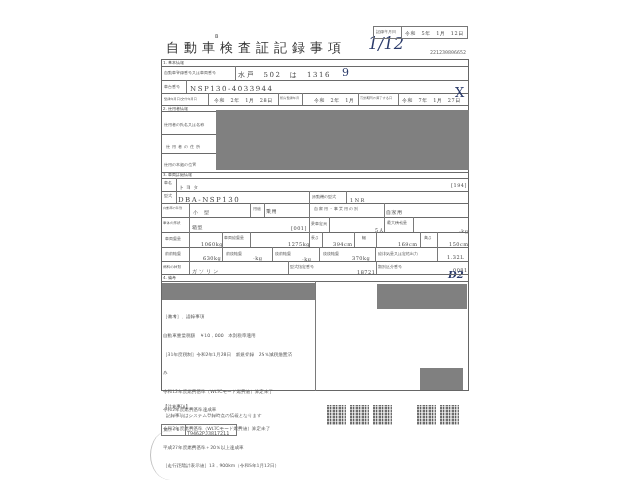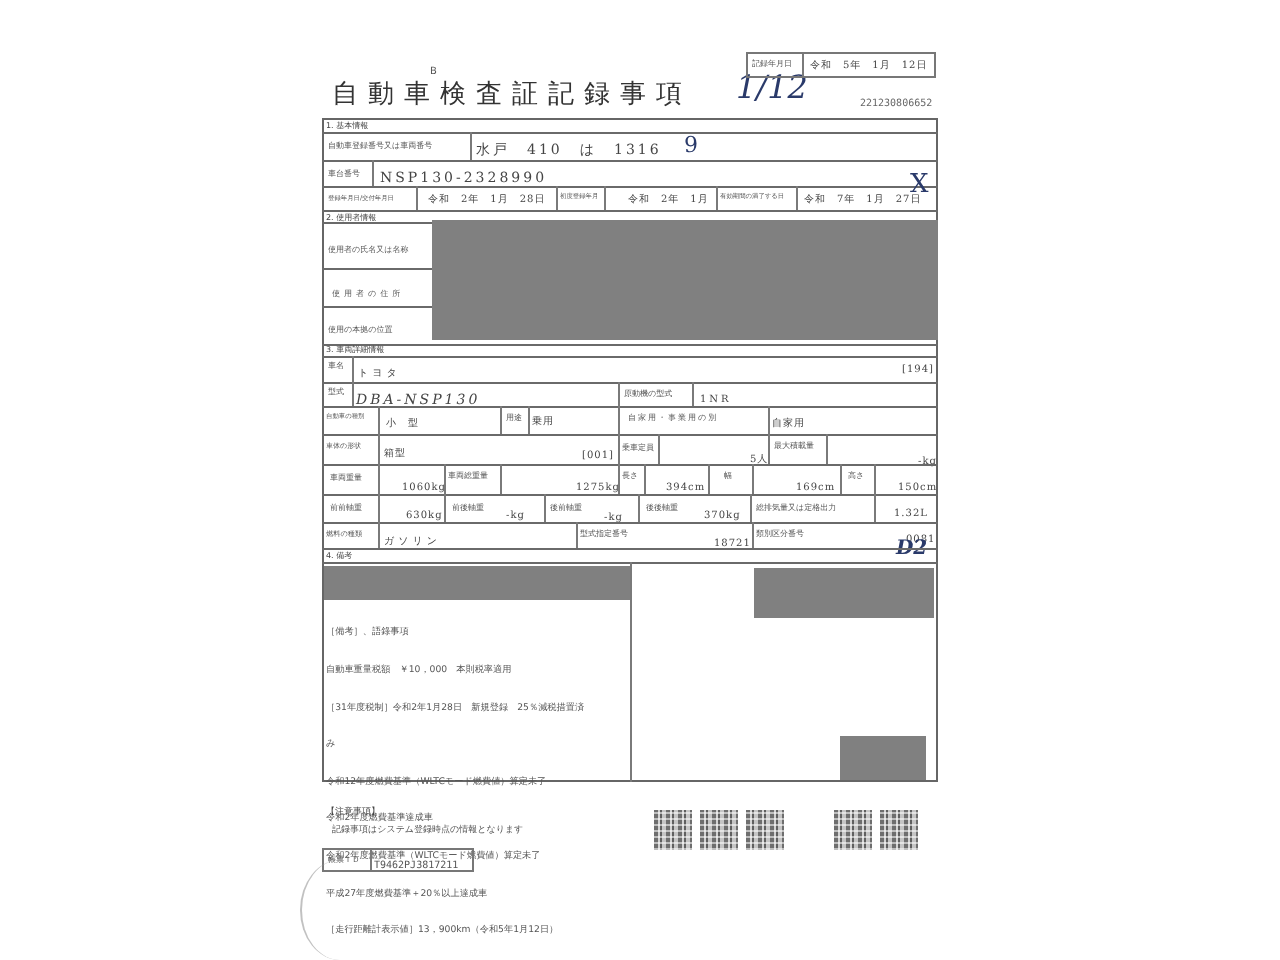--- a/index.html
+++ b/index.html
@@ -41,26 +41,26 @@
   <span class="t lbl" style="left:376px;top:30px;">記録年月日</span>
   <span class="t valsm" style="left:405px;top:31px;">令和　5年　1月　12日</span>
   <span class="t" style="left:430px;top:50px;font-size:5px;color:#666;font-family:'DejaVu Sans Mono',monospace;">221230806652</span>
 
   <div class="abs" style="left:161px;top:59px;width:308px;height:332px;border:1px solid #666;"></div>
 
   <span class="t sect" style="left:163px;top:61px;">1. 基本情報</span>
   <div class="hl" style="left:161px;top:66px;width:308px;"></div>
   <span class="t lbl" style="left:164px;top:71px;">自動車登録番号又は車両番号</span>
   <div class="vl" style="left:235px;top:66px;height:14px;"></div>
-  <span class="t val" style="left:238px;top:72px;">水戸　410　は　1316</span>
+  <span class="t val" style="left:238px;top:72px;">水戸　502　は　1316</span>
   <span class="t hand" style="left:342px;top:67px;font-size:11px;">9</span>
   <div class="hl" style="left:161px;top:80px;width:308px;"></div>
   <span class="t lbl" style="left:164px;top:85px;">車台番号</span>
   <div class="vl" style="left:186px;top:80px;height:13px;"></div>
-  <span class="t val" style="left:190px;top:86px;">NSP130-2328990</span>
+  <span class="t val" style="left:190px;top:86px;">NSP130-4033944</span>
   <div class="hl" style="left:161px;top:93px;width:308px;"></div>
   <span class="t" style="left:164px;top:98px;font-size:3.2px;color:#555;">登録年月日/交付年月日</span>
   <div class="vl" style="left:208px;top:93px;height:12px;"></div>
   <span class="t valsm" style="left:214px;top:98px;">令和　2年　1月　28日</span>
   <div class="vl" style="left:278px;top:93px;height:12px;"></div>
   <span class="t" style="left:280px;top:97px;font-size:3.2px;color:#555;">初度登録年月</span>
   <div class="vl" style="left:302px;top:93px;height:12px;"></div>
   <span class="t valsm" style="left:314px;top:98px;">令和　2年　1月</span>
   <div class="vl" style="left:358px;top:93px;height:12px;"></div>
   <span class="t" style="left:360px;top:97px;font-size:3.2px;color:#555;">有効期間の満了する日</span>
@@ -81,21 +81,21 @@
 
   <span class="t sect" style="left:163px;top:173px;">3. 車両詳細情報</span>
   <div class="hl" style="left:161px;top:178px;width:308px;"></div>
   <span class="t lbl" style="left:164px;top:181px;">車名</span>
   <div class="vl" style="left:176px;top:178px;height:13px;"></div>
   <span class="t valsm" style="left:179px;top:185px;letter-spacing:2px;">トヨタ</span>
   <span class="t valsm" style="left:451px;top:183px;">[194]</span>
   <div class="hl" style="left:161px;top:191px;width:308px;"></div>
   <span class="t lbl" style="left:164px;top:194px;">型式</span>
   <div class="vl" style="left:176px;top:191px;height:12px;"></div>
-  <span class="t val" style="left:178px;top:197px;font-style:italic;">DBA-NSP130</span>
+  <span class="t val" style="left:178px;top:197px;">DBA-NSP130</span>
   <div class="vl" style="left:309px;top:191px;height:12px;"></div>
   <span class="t lbl" style="left:312px;top:195px;">原動機の型式</span>
   <div class="vl" style="left:346px;top:191px;height:12px;"></div>
   <span class="t valsm" style="left:350px;top:198px;letter-spacing:1.5px;">1NR</span>
   <div class="hl" style="left:161px;top:203px;width:308px;"></div>
   <span class="t" style="left:163px;top:207px;font-size:3.2px;color:#555;">自動車の種別</span>
   <div class="vl" style="left:189px;top:203px;height:14px;"></div>
   <span class="t valsm" style="left:193px;top:210px;">小　型</span>
   <div class="vl" style="left:250px;top:203px;height:14px;"></div>
   <span class="t lbl" style="left:253px;top:207px;">用途</span>

